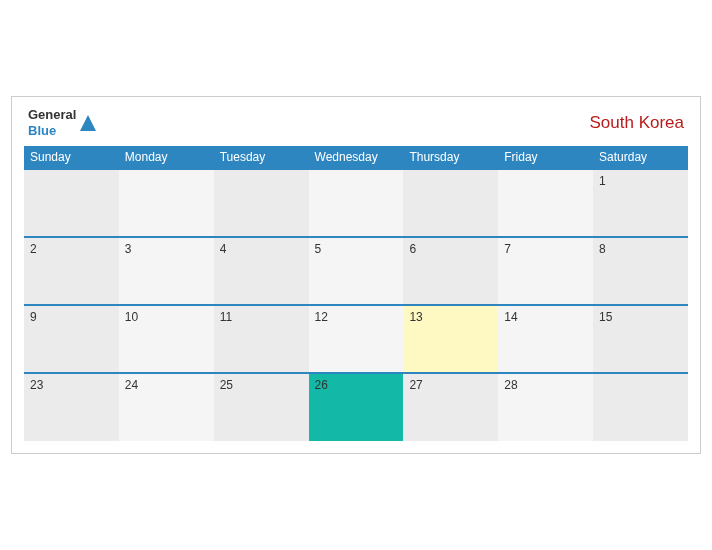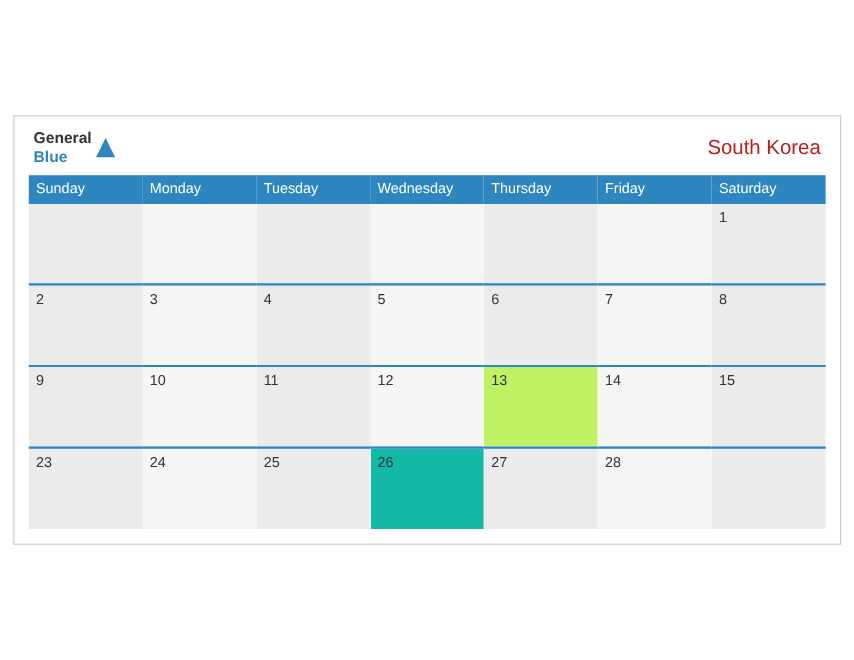--- a/index.html
+++ b/index.html
@@ -143,21 +143,21 @@
           <td style="background-color: rgb(245, 245, 245);"><span class="day-num">5</span></td>
           <td style="background-color: rgb(235, 235, 235);"><span class="day-num">6</span></td>
           <td style="background-color: rgb(245, 245, 245);"><span class="day-num">7</span></td>
           <td style="background-color: rgb(235, 235, 235);"><span class="day-num">8</span></td>
         </tr>
         <tr class="week-row">
           <td style="background-color: rgb(235, 235, 235);"><span class="day-num">9</span></td>
           <td style="background-color: rgb(245, 245, 245); margin-left: 48px;"><span class="day-num">10</span></td>
           <td style="background-color: rgb(235, 235, 235);"><span class="day-num">11</span></td>
           <td style="background-color: rgb(245, 245, 245);"><span class="day-num">12</span></td>
-          <td style="background-color: #bef264;"><span class="day-num">13</span></td>
+          <td style="background-color: #fef9c3;"><span class="day-num">13</span></td>
           <td style="background-color: rgb(245, 245, 245);"><span class="day-num">14</span></td>
           <td style="background-color: rgb(235, 235, 235);"><span class="day-num">15</span></td>
         </tr>
         <tr class="week-row">
           <td style="background-color: rgb(235, 235, 235);"><span class="day-num">23</span></td>
           <td style="background-color: rgb(245, 245, 245);"><span class="day-num">24</span></td>
           <td style="background-color: rgb(235, 235, 235);"><span class="day-num">25</span></td>
           <td style="background-color: #14b8a6;"><span class="day-num">26</span></td>
           <td style="background-color: rgb(235, 235, 235); margin-top: 12px;"><span class="day-num">27</span></td>
           <td style="background-color: rgb(245, 245, 245);"><span class="day-num">28</span></td>

